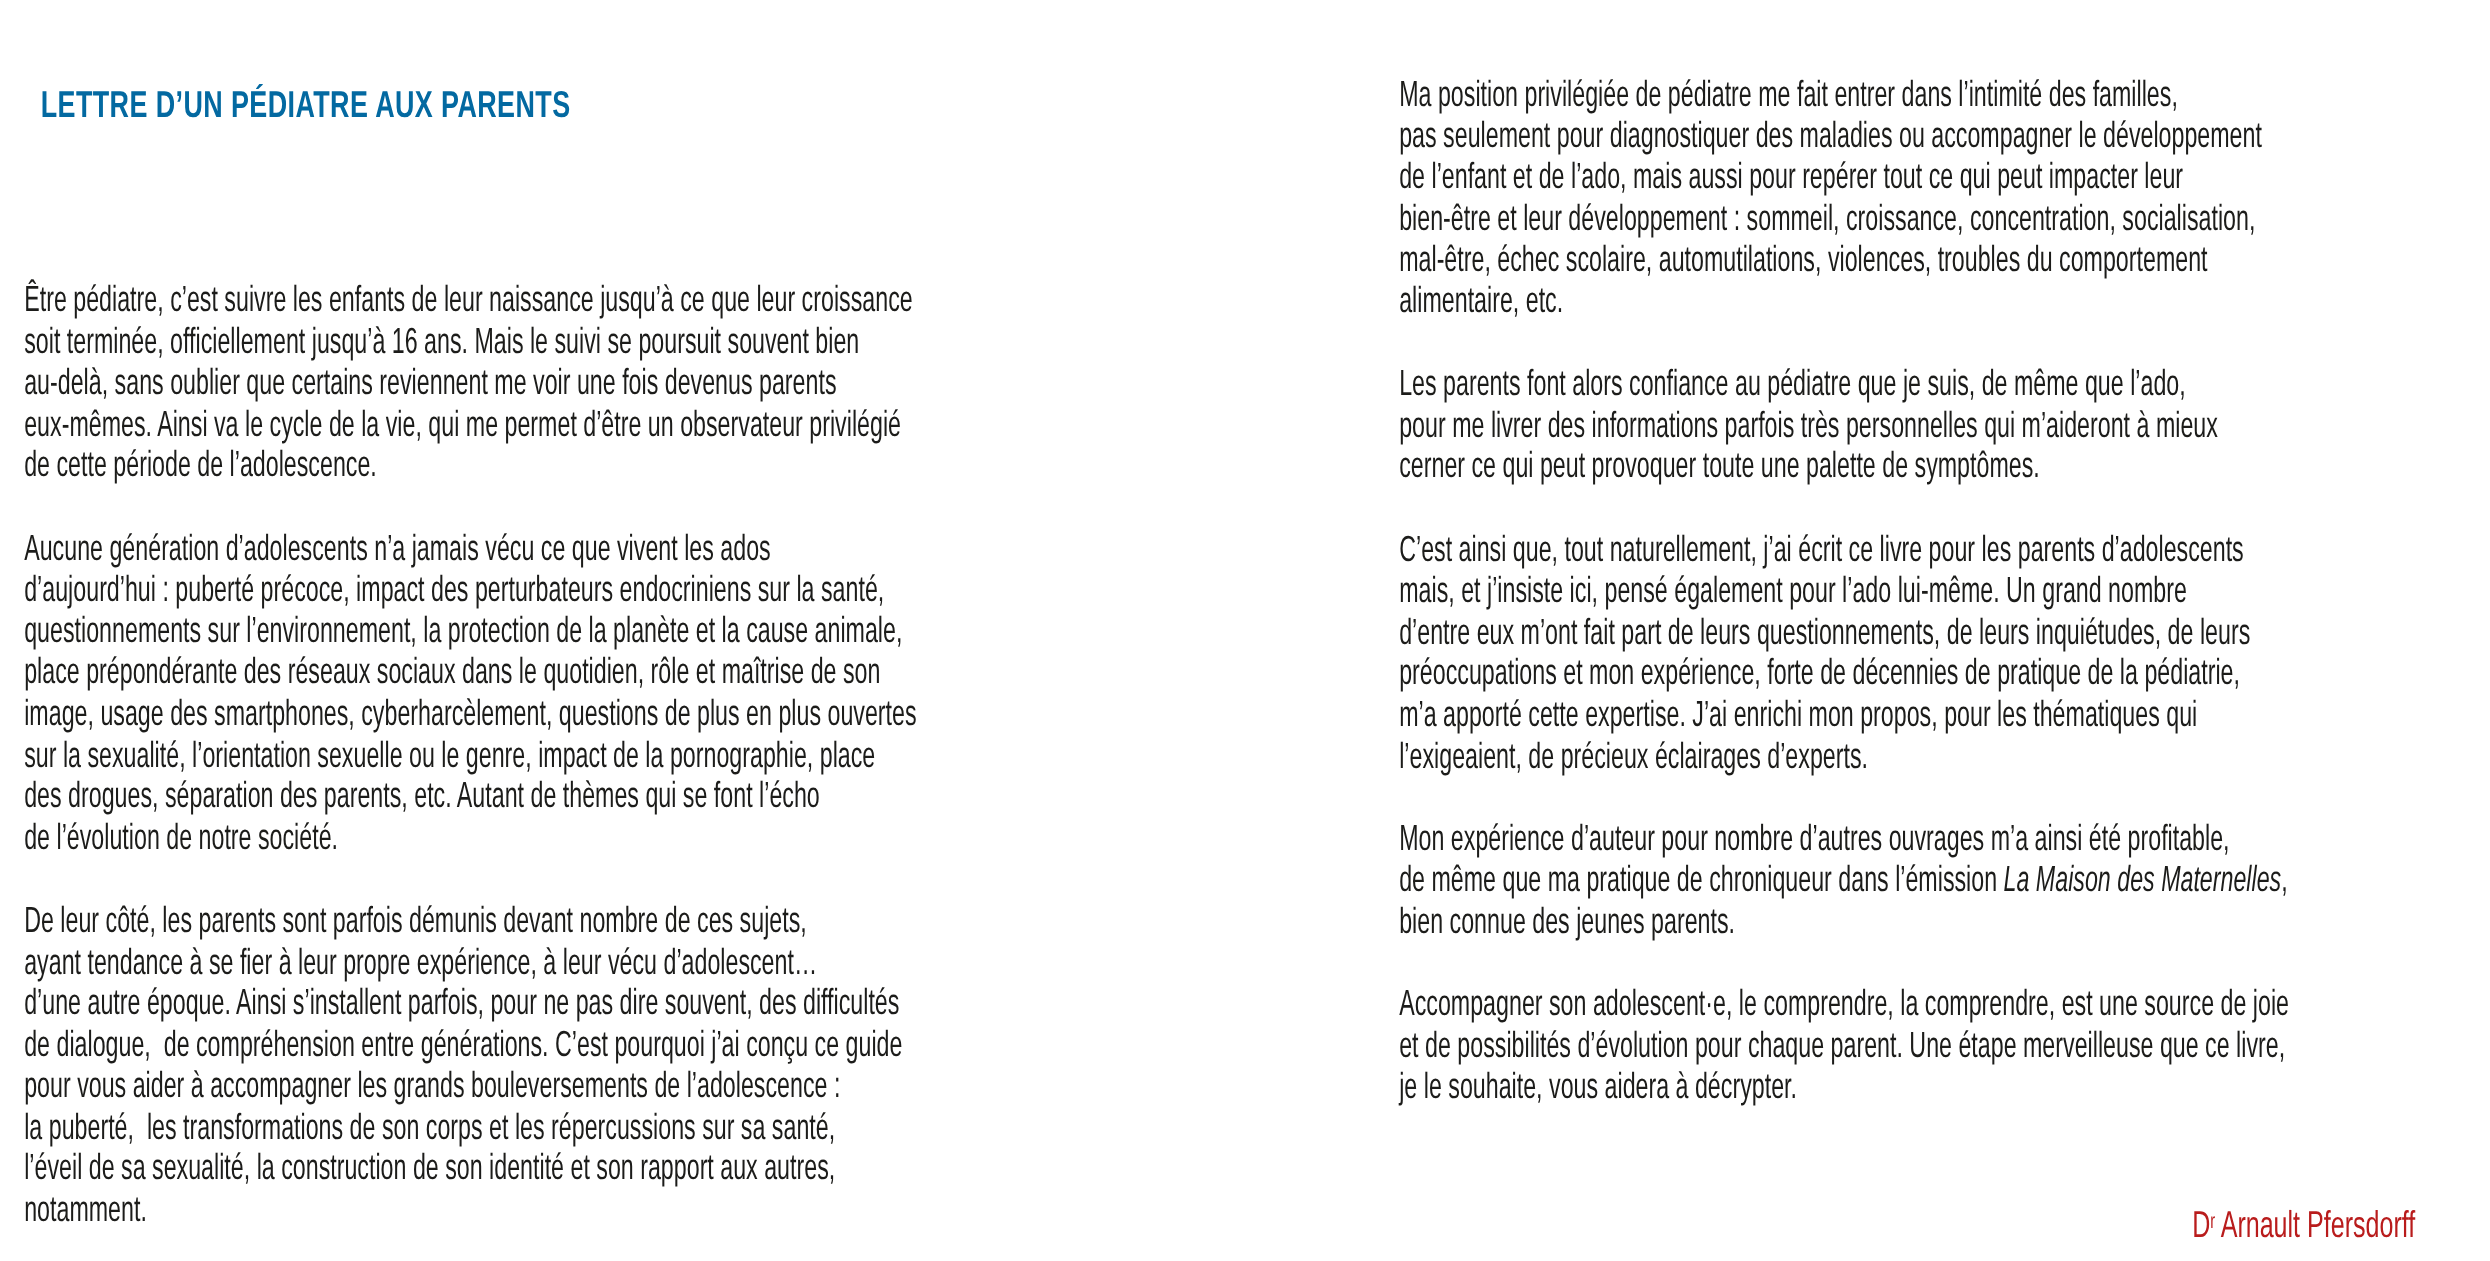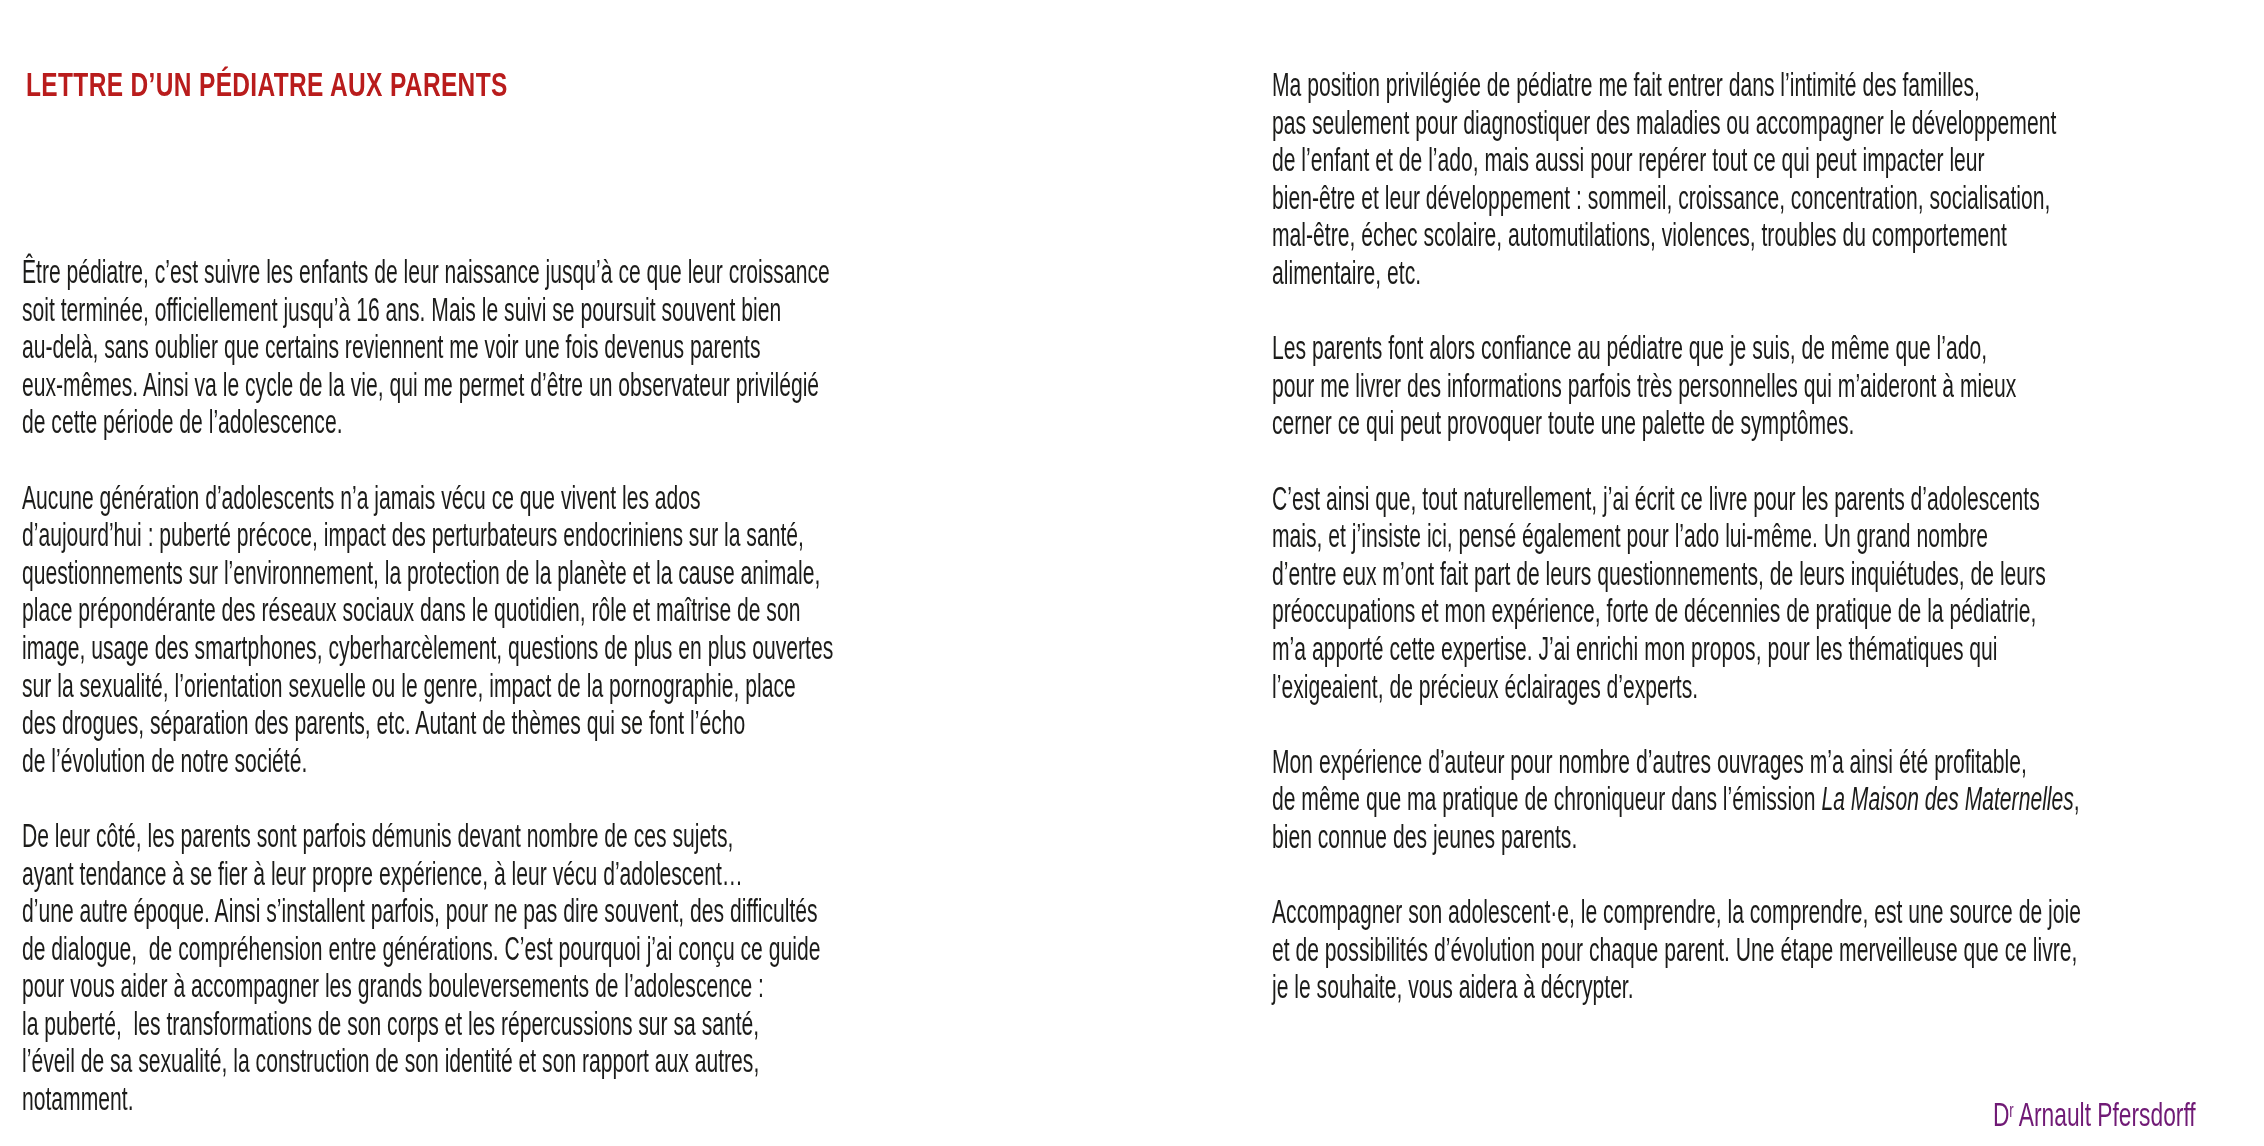--- a/index.html
+++ b/index.html
@@ -12,26 +12,26 @@
     overflow: hidden;
     font-family: "Liberation Sans", sans-serif;
     color: #1c1c1a;
   }
 
   
   .title {
     position: absolute;
     left: 22px;
     top: 60px;
-    margin: 4px;
+    margin: 15px;
     font-size: 34px;
     line-height: 40.8px;
     font-weight: 700;
     letter-spacing: 0.5px;
-    color: #b91c1c;
+    color: #0369a1;
   }
   .title-inner {
     display: inline-block;
     transform: scaleX(0.72);
     transform-origin: 0 0;
     white-space: pre;
   }
 
   
   .col {
@@ -50,21 +50,21 @@
   .col-right { left: 1272px; top: 66px;  width: 1450px; }
 
   .book-italic { font-style: italic; }
 
   .signature {
     position: absolute;
     top: 1096px;
     right: 68px;
     font-size: 34px;
     line-height: 37.6px;
-    color: #701a75;
+    color: #b91c1c;
   }
   .signature-inner {
     display: inline-block;
     transform: scaleX(0.67);
     transform-origin: 100% 0;
     white-space: pre;
   }
   .signature sup {
     font-size: 58%;
     vertical-align: baseline;

